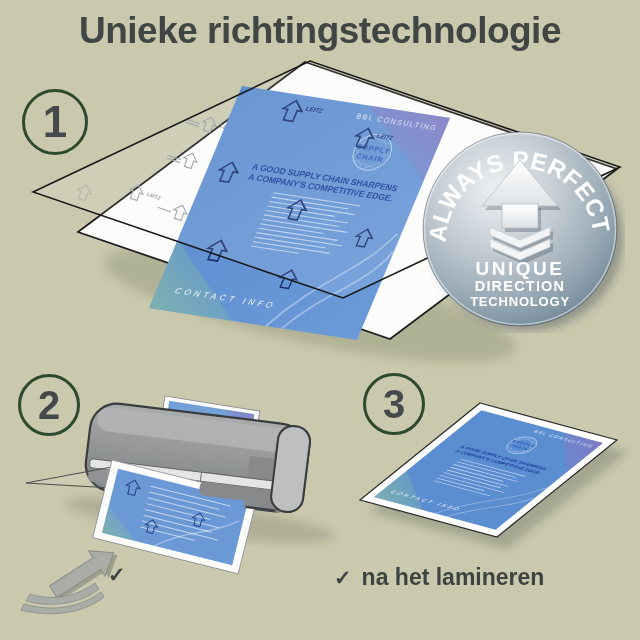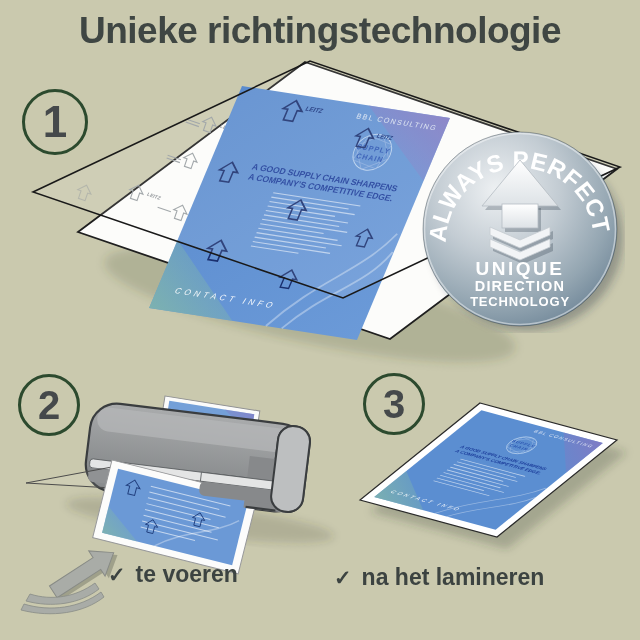--- a/index.html
+++ b/index.html
@@ -318,21 +318,20 @@
   <div class="stepnum num2">
     <span>2</span>
   </div>
   <div class="stepnum num3">
     <span>3</span>
   </div>
 
   <div class="caption cap2">
     <span class="chk">✓</span>
     <div>
-      <div>te voeren</div>
     </div>
   </div>
   <div class="caption cap3">
     <span class="chk">✓</span>
     <div>
       <div>na het lamineren</div>
     </div>
   </div>
 
 </div>

